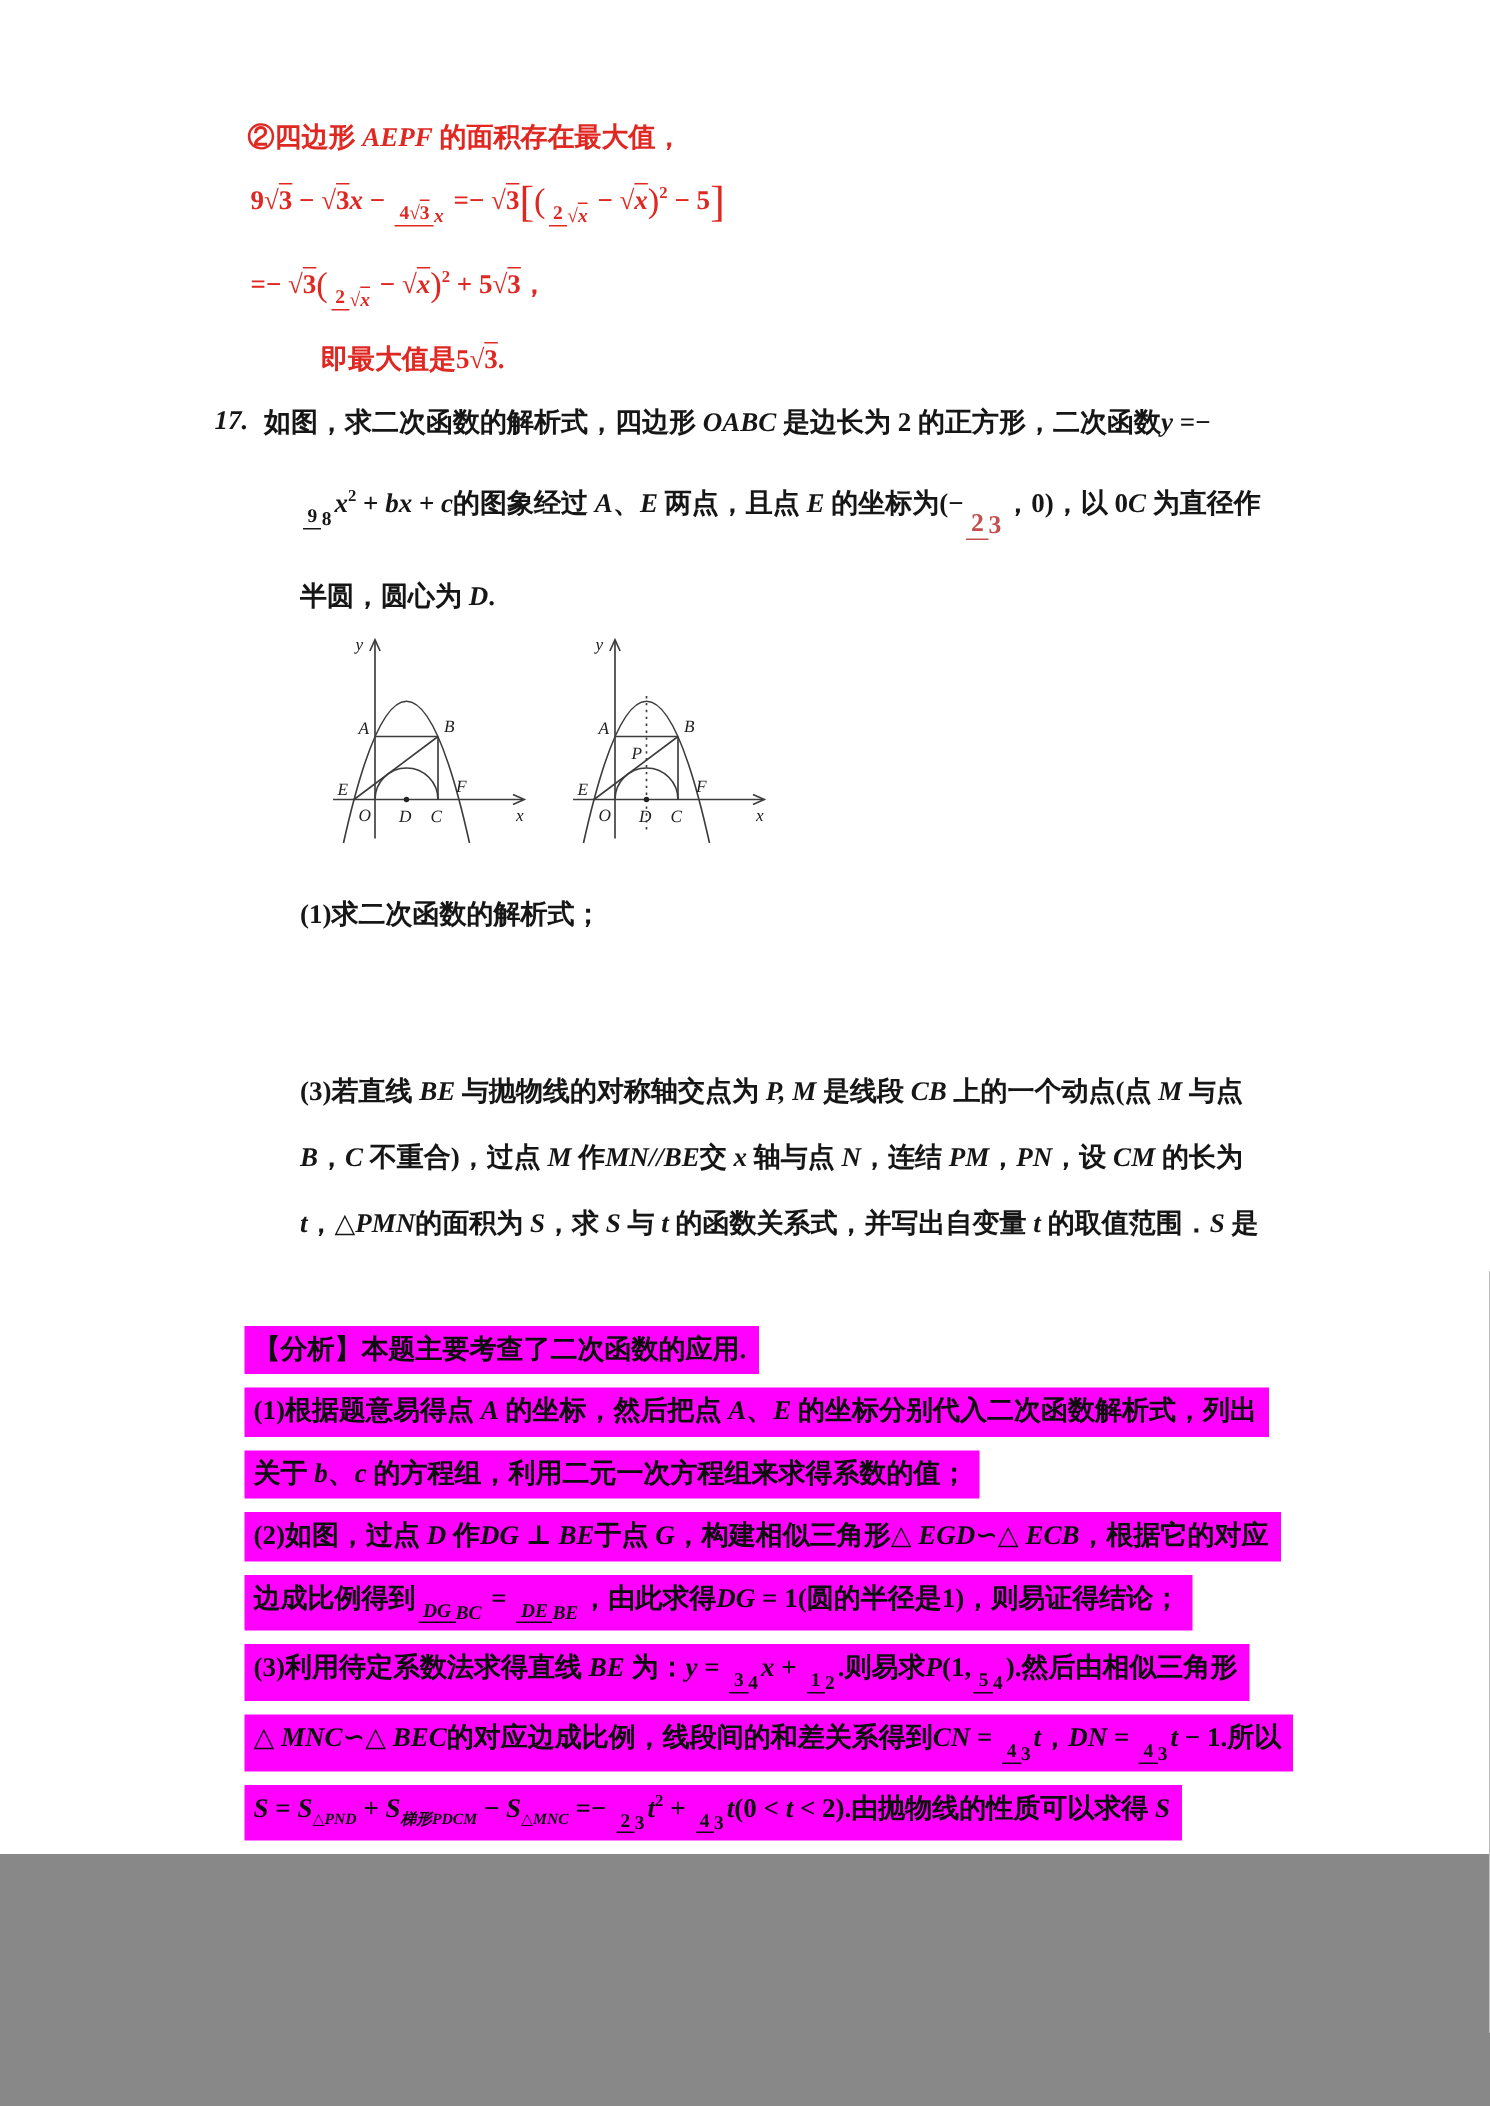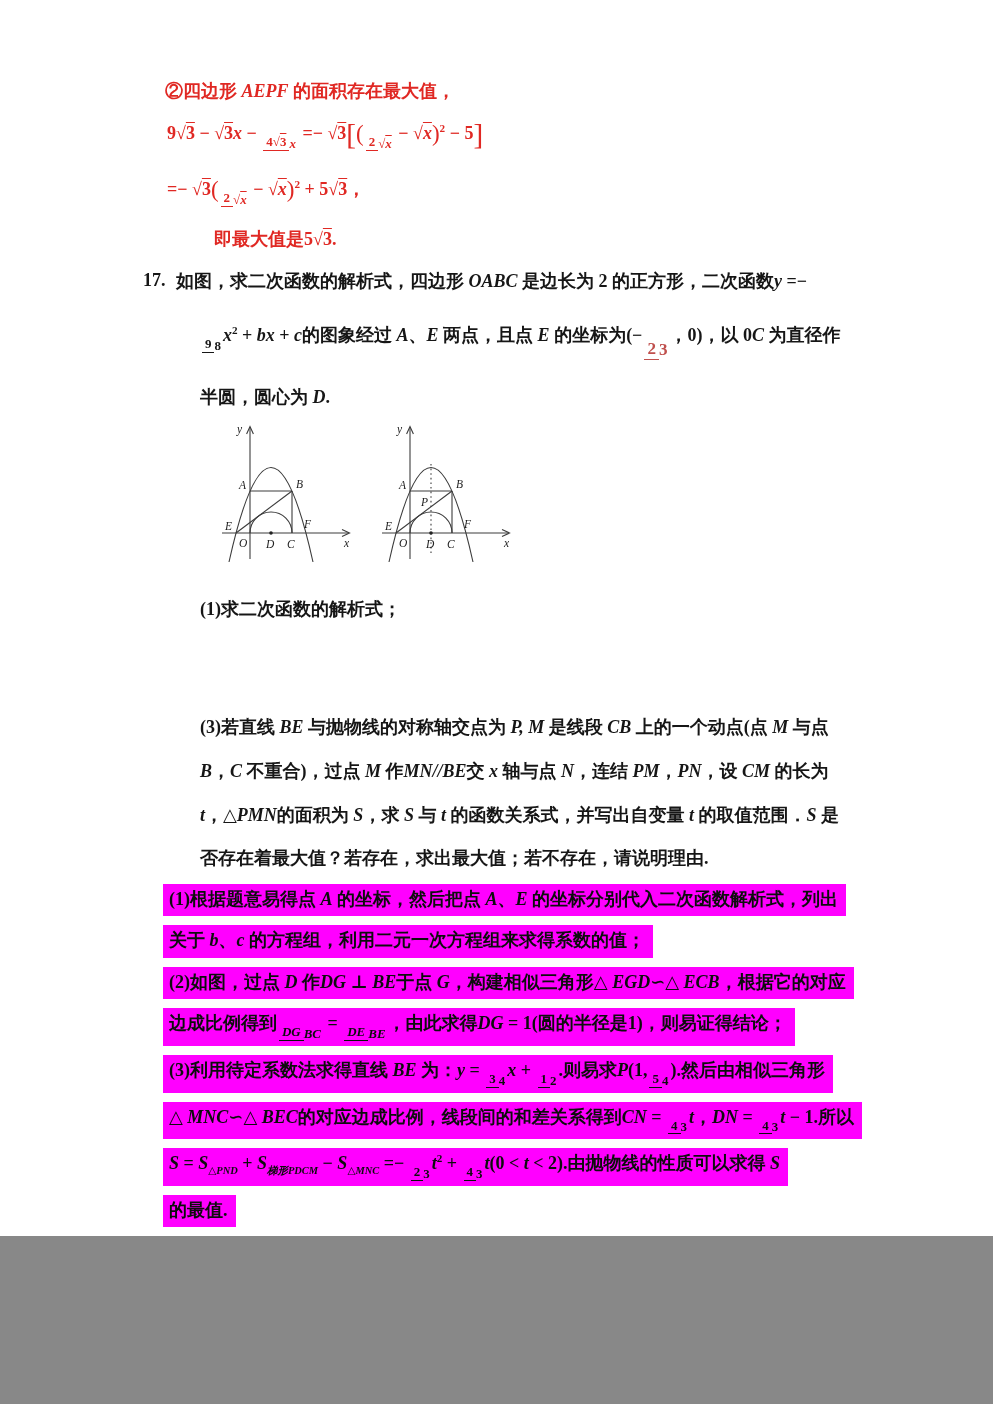--- a/index.html
+++ b/index.html
@@ -29,21 +29,21 @@
   .frac .num{border-bottom:1.6px solid currentColor;padding:0 3px 1px;}
   .frac .den{padding-top:1px;}
   .frac.lg{font-size:0.95em;vertical-align:-0.75em;}
   sup{font-size:0.62em;line-height:0;}
   sub{font-size:0.58em;line-height:0;vertical-align:-0.45em;font-style:italic;}
   .sqrt{white-space:nowrap;}
   .sqrt .rad{text-decoration:overline;}
   .big{font-size:1.62em;font-weight:400;vertical-align:-0.17em;line-height:0;}
   .bigp{font-size:1.28em;font-weight:400;vertical-align:-0.1em;line-height:0;}
   
-  .pnum{position:absolute;left:143px;top:270px;}
+  .pnum{position:absolute;left:143px;top:270px;font-style:italic;}
   
   .figs{position:absolute;left:210px;top:418px;display:flex;gap:8px;}
   .figs svg{display:block;}
   .figs text{font-family:"Liberation Serif","DejaVu Serif",serif;font-style:italic;
              font-weight:400;font-size:11.5px;fill:#222;}
   
   .analysis{position:absolute;left:163px;top:884px;width:725px;}
   .hl-row{margin-bottom:9px;}
   .hl{display:inline-block;background:var(--hl);color:#0d0d0d;
       padding:4px 8px 5px 6px;line-height:1.3;white-space:nowrap;}
@@ -126,23 +126,23 @@
       <text x="56" y="130">D</text>
       <text x="77" y="130">C</text>
       <text x="94" y="110">F</text>
     </svg>
   </div>
 
   <div class="line" style="left:200px;top:598px;"><span class="">(1)求二次函数的解析式；</span></div>
   <div class="line" style="left:200px;top:716px;"><span class="">(3)若直线 </span><span class="it">BE</span><span class=""> 与抛物线的对称轴交点为 </span><span class="it">P, M</span><span class=""> 是线段 </span><span class="it">CB</span><span class=""> 上的一个动点(点 </span><span class="it">M</span><span class=""> 与点</span></div>
   <div class="line" style="left:200px;top:760px;"><span class="it">B</span><span class="">，</span><span class="it">C</span><span class=""> 不重合)，过点 </span><span class="it">M</span><span class=""> 作</span><span class="it">MN//BE</span><span class="">交 </span><span class="it">x</span><span class=""> 轴与点 </span><span class="it">N</span><span class="">，连结 </span><span class="it">PM</span><span class="">，</span><span class="it">PN</span><span class="">，设 </span><span class="it">CM</span><span class=""> 的长为</span></div>
   <div class="line" style="left:200px;top:804px;"><span class="it">t</span><span class="">，△</span><span class="it">PMN</span><span class="">的面积为 </span><span class="it">S</span><span class="">，求 </span><span class="it">S</span><span class=""> 与 </span><span class="it">t</span><span class=""> 的函数关系式，并写出自变量 </span><span class="it">t</span><span class=""> 的取值范围．</span><span class="it">S</span><span class=""> 是</span></div>
-  <div class="line" style="left:200px;top:847px;"><span class="">否存在着最大值？若存在，求出最大值；若不存在，请说明理由.</span></div>
 
   <div class="analysis">
+    <div class="hl-row"><span class="hl"><span class="">【分析】本题主要考查了二次函数的应用.</span></span></div>
     <div class="hl-row"><span class="hl"><span class="">(1)根据题意易得点 </span><span class="it">A</span><span class=""> 的坐标，然后把点 </span><span class="it">A</span><span class="">、</span><span class="it">E</span><span class=""> 的坐标分别代入二次函数解析式，列出</span></span></div>
     <div class="hl-row"><span class="hl"><span class="">关于 </span><span class="it">b</span><span class="">、</span><span class="it">c</span><span class=""> 的方程组，利用二元一次方程组来求得系数的值；</span></span></div>
     <div class="hl-row"><span class="hl"><span class="">(2)如图，过点 </span><span class="it">D</span><span class=""> 作</span><span class="it">DG</span><span class=""> ⊥ </span><span class="it">BE</span><span class="">于点 </span><span class="it">G</span><span class="">，构建相似三角形△ </span><span class="it">EGD</span><span class="">∽△ </span><span class="it">ECB</span><span class="">，根据它的对应</span></span></div>
     <div class="hl-row"><span class="hl"><span class="">边成比例得到</span><span class="frac">
             <span class="num"><span class="it">DG</span></span>
             <span class="den"><span class="it">BC</span></span>
           </span><span class=""> = </span><span class="frac">
             <span class="num"><span class="it">DE</span></span>
             <span class="den"><span class="it">BE</span></span>
           </span><span class="">，由此求得</span><span class="it">DG</span><span class=""> = 1(圆的半径是1)，则易证得结论；</span></span></div>

